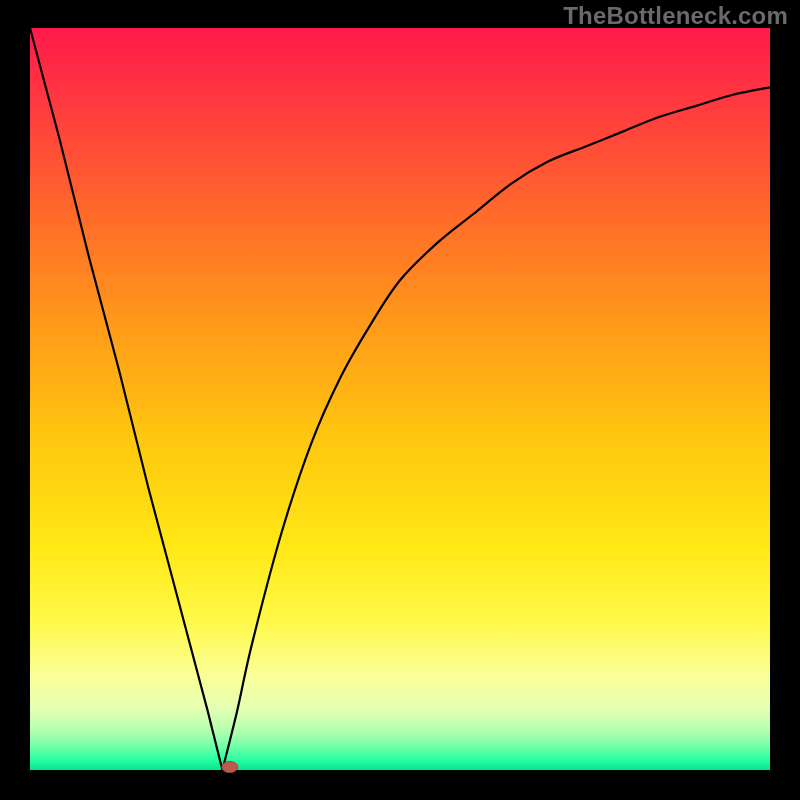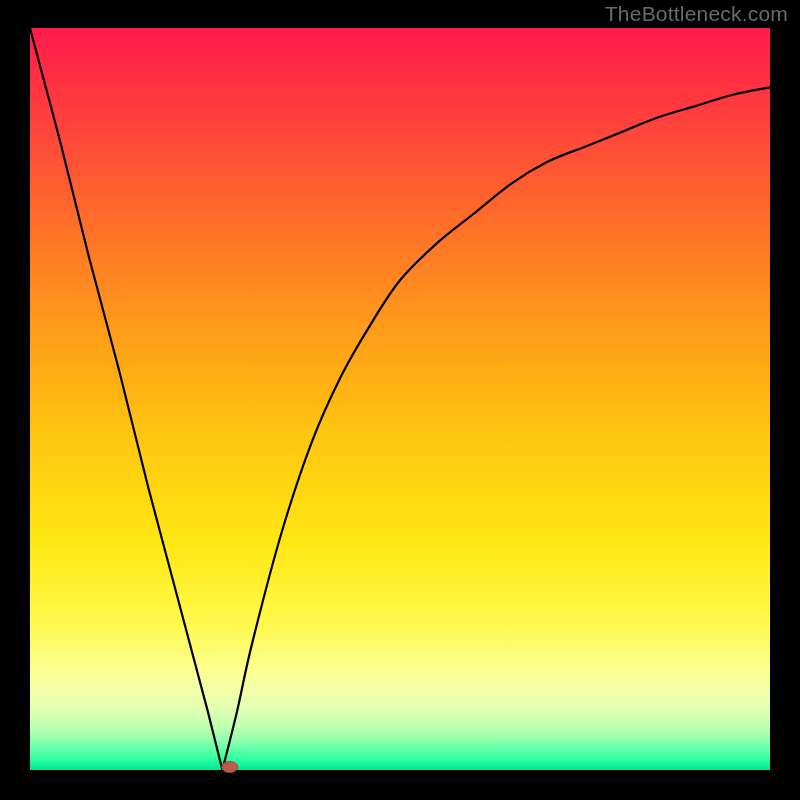--- a/index.html
+++ b/index.html
@@ -15,22 +15,22 @@
     position: relative;
     width: 800px;
     height: 800px;
     background: #000;
   }
   .watermark {
     position: absolute;
     top: 2px;
     right: 12px;
     color: #6a6a6a;
-    font-size: 21px;
-    font-weight: 400;
+    font-size: 24px;
+    font-weight: 700;
     letter-spacing: 0.2px;
     z-index: 5;
     text-align: center;
   }
   svg {
     position: absolute;
     top: 0;
     left: 0;
   }
 </style>

